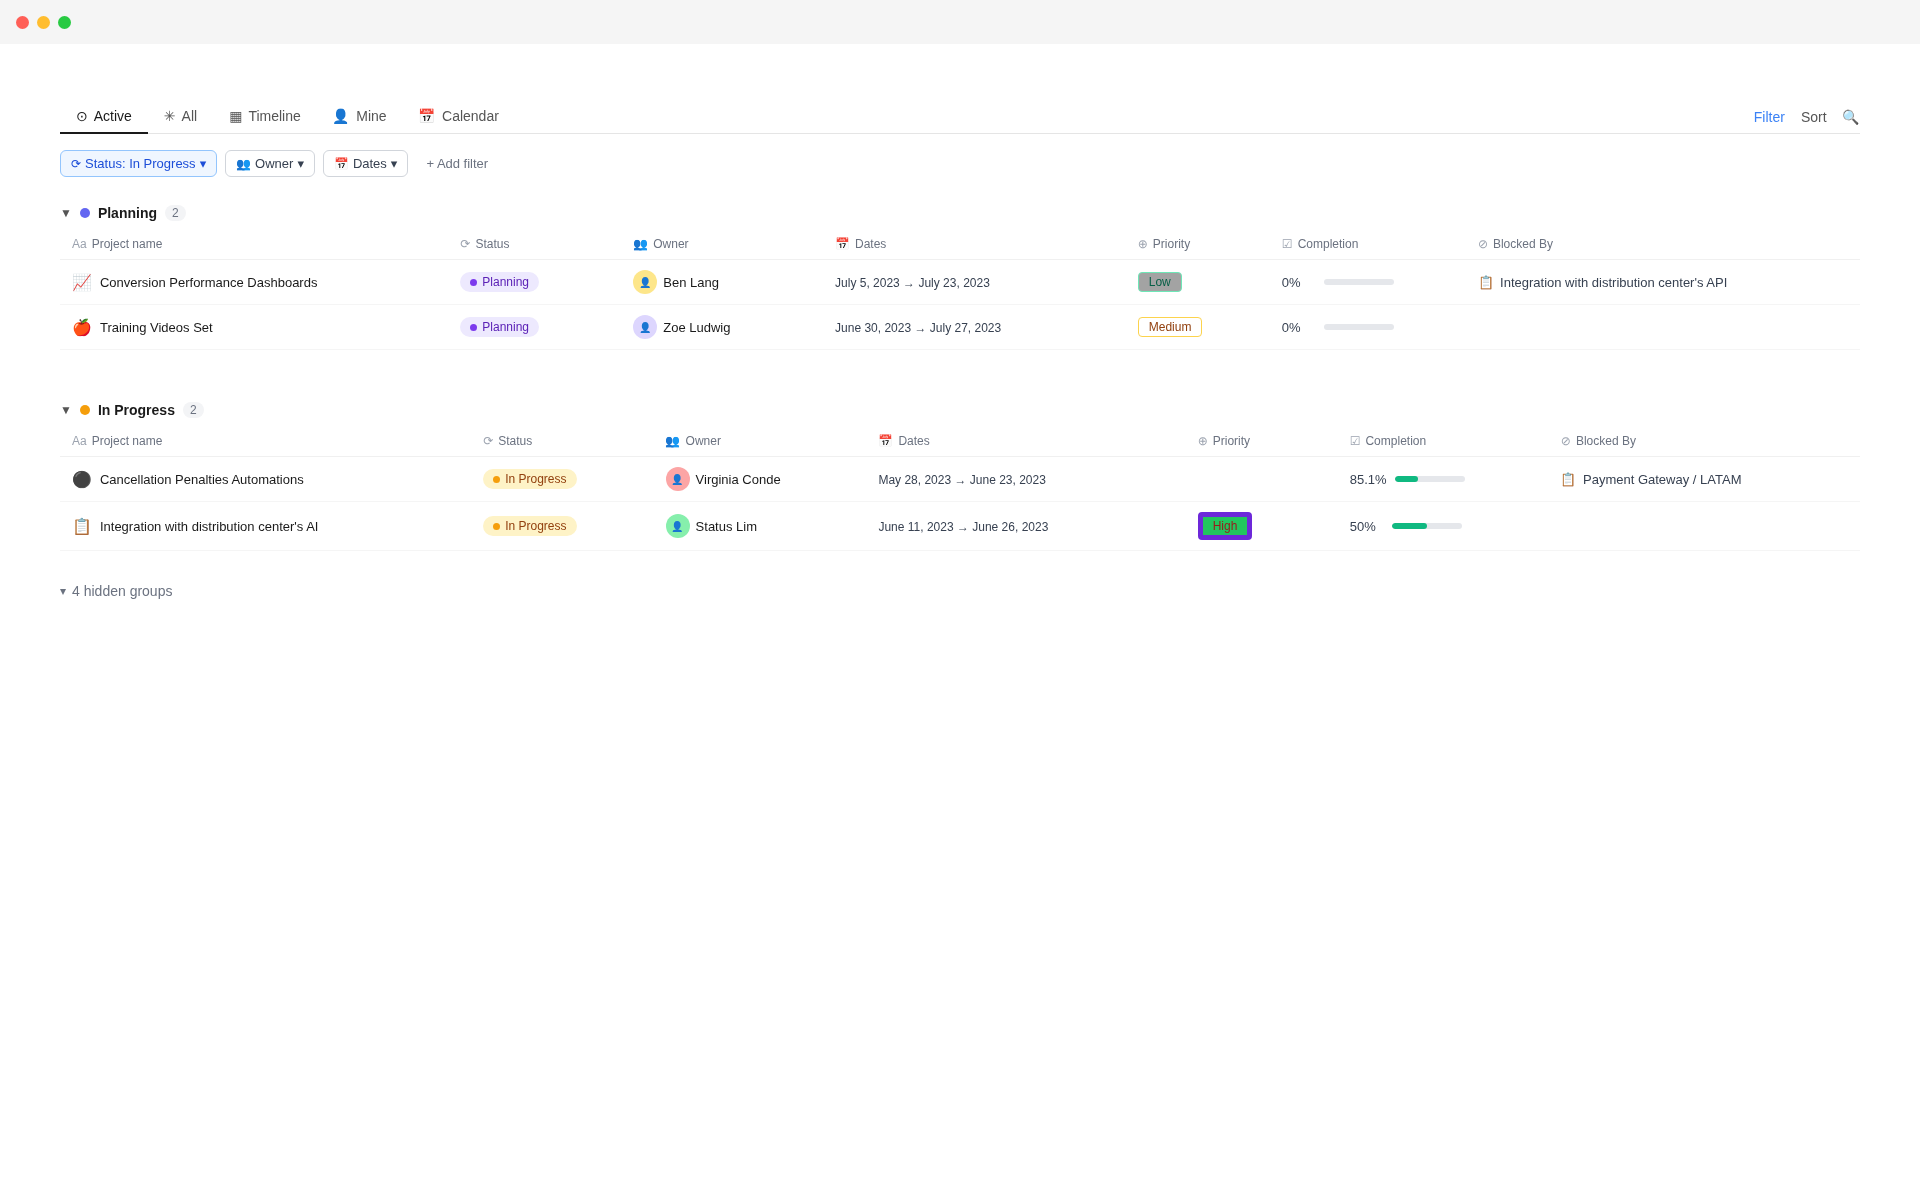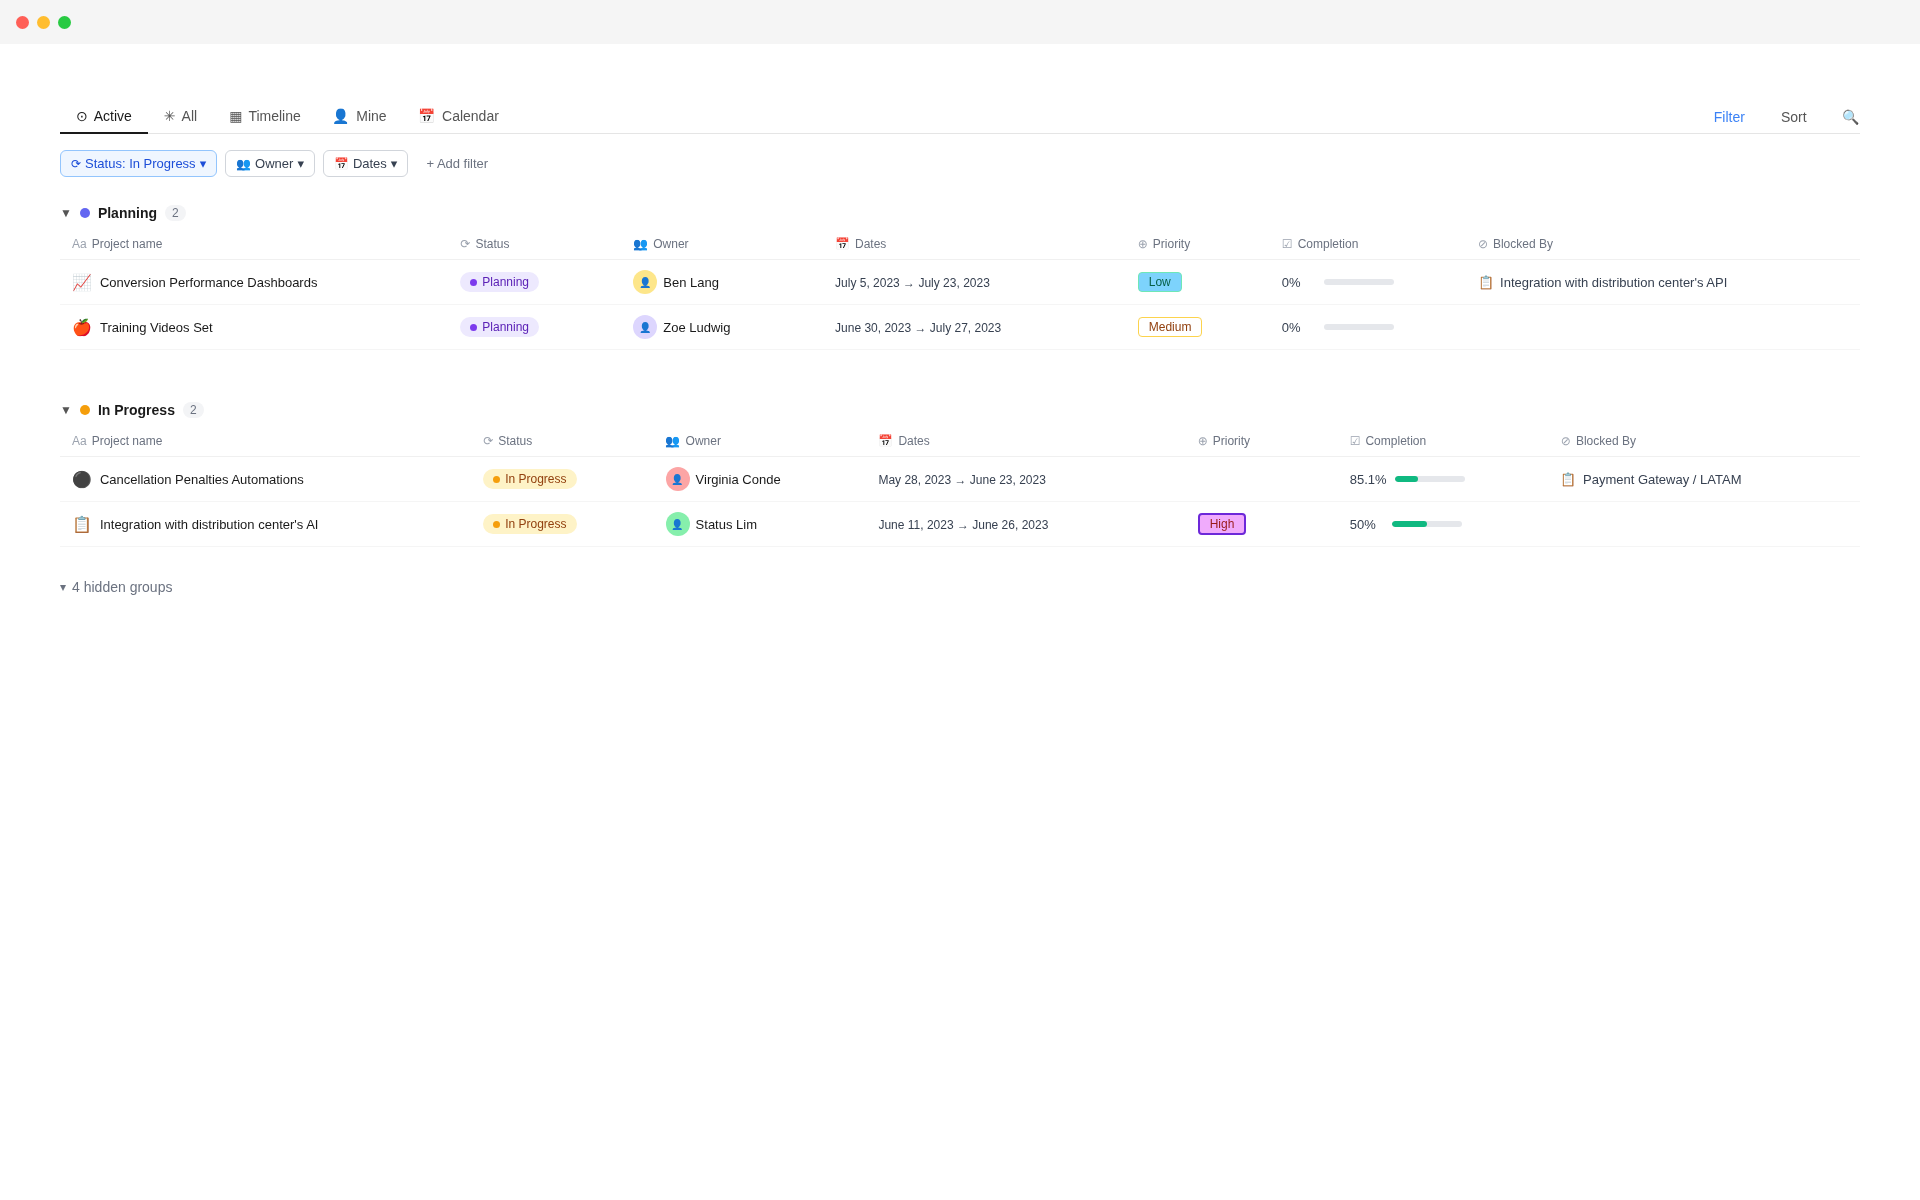--- a/index.html
+++ b/index.html
@@ -101,21 +101,21 @@
     .tab.active {
       color: #1a1a1a;
       border-bottom: 2px solid #1a1a1a;
       font-weight: 500;
     }
     .tab-icon { font-size: 14px; }
     .tabs-right {
       display: flex; align-items: center; gap: 16px;
       font-size: 14px; color: #555;
     }
-    .tabs-right span { cursor: pointer; margin-left: 20px; }
+    .tabs-right span { cursor: pointer; }
 
     
     .filters-bar {
       display: flex; align-items: center; gap: 8px;
       margin-bottom: 20px;
     }
     .filter-chip {
       display: flex; align-items: center; gap: 4px;
       padding: 5px 10px;
       border: 1px solid #d1d5db;
@@ -241,31 +241,31 @@
     .priority-badge {
       display: inline-block;
       padding: 2px 10px;
       border-radius: 4px;
       font-size: 12px;
       font-weight: 500;
     }
     .priority-low {
       border: 1px solid #6ee7b7;
       color: #065f46;
-      background: #7dd3fc;
+      background: #a3a3a3;
     }
     .priority-medium {
       border: 1px solid #fcd34d;
       color: #92400e;
       background: white;
     }
     .priority-high {
-      border: 2px solid #6d28d9;
+      border: 5px solid #6d28d9;
       color: #991b1b;
-      background: #f0abfc;
+      background: #22c55e;
     }
 
     .completion-cell {
       display: flex; align-items: center; gap: 8px;
       white-space: nowrap;
     }
     .completion-pct { font-size: 13px; color: #374151; min-width: 34px; }
     .progress-bar-track {
       width: 70px; height: 6px;
       background: #e5e7eb;

